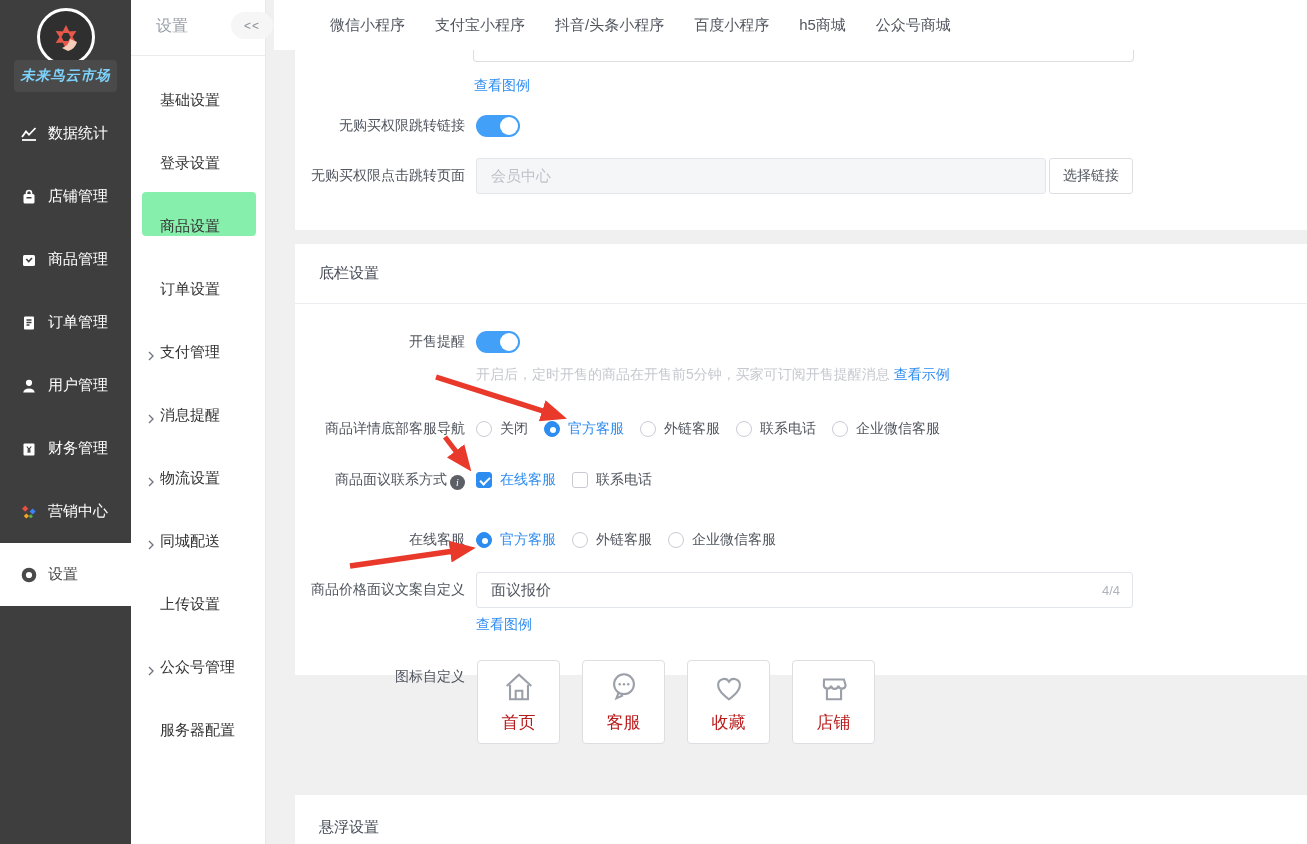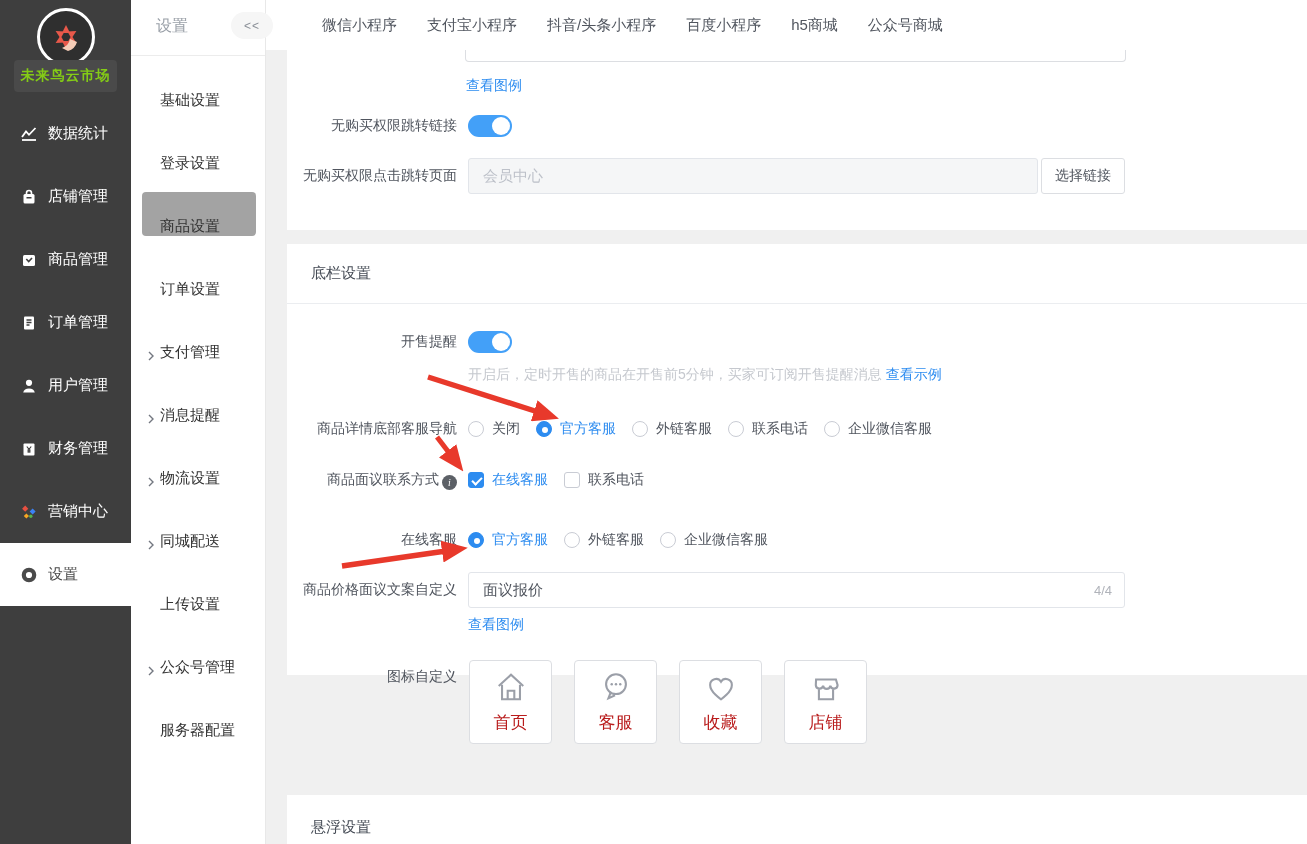--- a/index.html
+++ b/index.html
@@ -5,44 +5,44 @@
   * { margin:0; padding:0; box-sizing:border-box; }
   html,body { width:1307px; height:844px; overflow:hidden;
     font-family:"Liberation Sans","DejaVu Sans",sans-serif; background:#f0f0f0; }
   .app { position:relative; width:1307px; height:844px; display:flex; }
 
   
   .lsb { position:relative; width:131px; height:844px; background:#3e3e3e; flex:none; z-index:10; }
   .logo { position:absolute; left:37px; top:8px; width:58px; height:58px; border-radius:50%;
     background:#2f2f2f; border:3px solid #fff; display:flex; align-items:center; justify-content:center; }
   .brand { position:absolute; left:14px; top:60px; width:103px; height:32px; background:#4a4a4a;
-    border-radius:4px; color:#84cc16; font-size:14px; font-weight:bold; display:flex;
-    align-items:center; justify-content:center; letter-spacing:1px; }
+    border-radius:4px; color:#7dd3fc; font-size:14px; font-weight:bold; display:flex;
+    align-items:center; justify-content:center; letter-spacing:1px;font-style:italic; }
   .lnav { position:absolute; left:0; width:131px; height:63px; display:flex; align-items:center;
     padding-left:20px; gap:10px; color:#fff; font-size:15px; cursor:pointer; }
   .lnav .ic { width:18px; height:18px; flex:none; display:flex; align-items:center; justify-content:center; }
   .lnav.sel { background:#fff; color:#4a4a4a; }
 
   
   .ssb { position:relative; width:135px; height:844px; background:#fff; flex:none;
     border-right:1px solid #e8e8e8; z-index:9; }
   .ssb-title { position:absolute; left:25px; top:16px; font-size:16px; color:#9aa0a8; }
   .collapse { position:absolute; right:-8px; top:12px; width:42px; height:27px; background:#f6f6f6;
     border-radius:14px; color:#8a8f97; font-size:12px; letter-spacing:1px; display:flex;
     align-items:center; justify-content:center; cursor:pointer; }
   .ssb-divider { position:absolute; left:0; right:0; top:55px; height:1px; background:#ececec; }
   .snav { position:absolute; left:0; width:135px; height:44px; display:flex; align-items:flex-end;
     font-size:15px; color:#333; cursor:pointer; }
   .snav .txt { margin-left:29px; }
   .snav .chev { position:absolute; left:14px; width:12px; height:12px; color:#737780; }
-  .snav.sel { left:11px; width:114px; background:#a3a3a3; border-radius:4px; }
+  .snav.sel { left:11px; width:114px; background:#86efac; border-radius:4px; }
   .snav.sel .txt { margin-left:18px; }
 
   
-  .main { position:relative; width:1041px; height:844px; background:#f0f0f0; overflow:hidden; }
+  .main { position:relative; width:1041px; height:844px; background:#f0f0f0; overflow:hidden;margin-left:8px; }
   .tabbar { position:absolute; left:0; top:0; width:1041px; height:50px; background:#fff; z-index:2;
     display:flex; align-items:center; padding-left:56px; gap:30px; }
   .tab { font-size:15px; color:#51565f; cursor:pointer; white-space:nowrap; }
 
   .card { position:absolute; left:21px; width:1020px; background:#fff; }
   .card1 { top:50px; height:180px; }
   .card2 { top:244px; height:431px; }
   .card3 { top:795px; height:49px; }
 
   .card-title { position:absolute; left:24px; font-size:15px; color:#464c56; }

